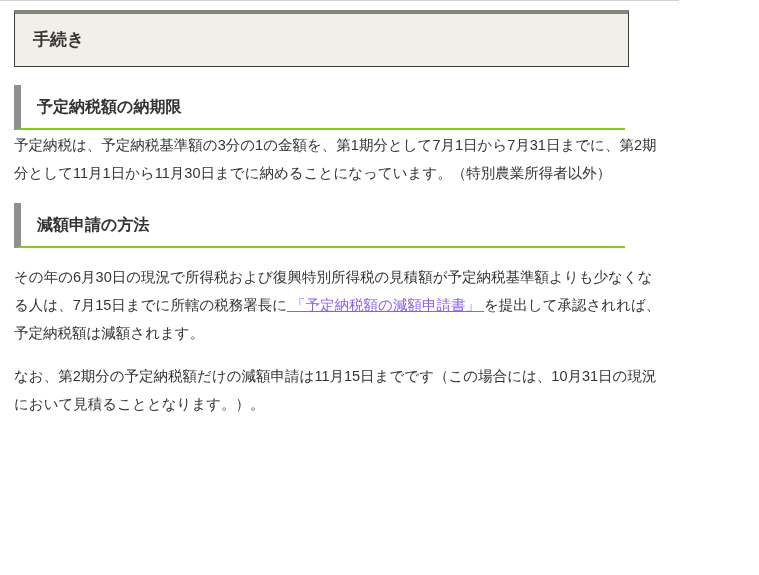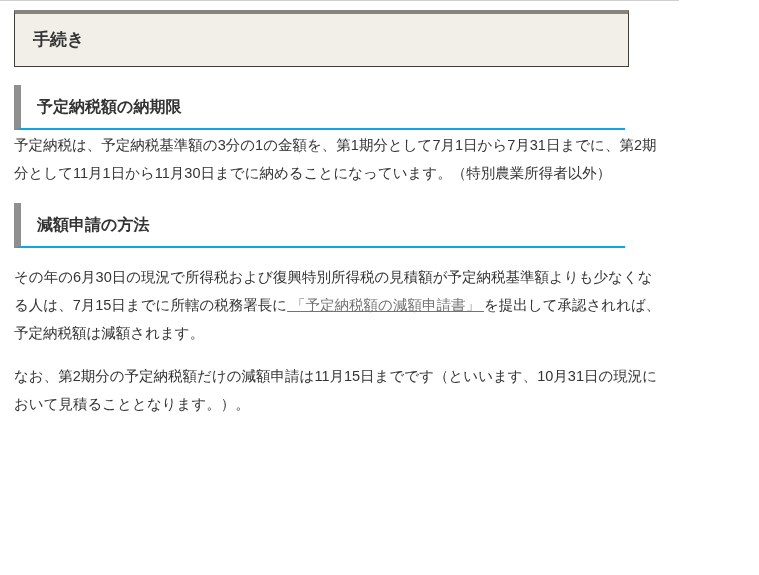--- a/index.html
+++ b/index.html
@@ -27,38 +27,38 @@
     border-top: 4px solid #87857a;
     padding: 16px 18px;
     font-size: 17px;
     font-weight: bold;
     line-height: 20px;
     color: #333333;
   }
   .section-heading {
     margin: 18px 54px 0 14px;
     border-left: 7px solid #8f8f8f;
-    border-bottom: 2px solid #0ea5e9;
+    border-bottom: 2px solid #84cc16;
     padding: 13px 0 12px 16px;
     font-size: 16px;
     font-weight: bold;
     line-height: 18px;
     color: #333333;
   }
   .section-heading.second { margin-top: 16px; }
   p.body-text {
     margin: 15px 14px 0 14px;
     font-size: 14.5px;
     line-height: 28px;
     color: #333333;
   }
   p.body-text.first { margin-top: 1px; }
   p.note { margin-top: 14px; }
   a.doc-link {
-    color: #737373;
+    color: #8b5cf6;
     text-decoration: underline;
     cursor: pointer;
   }
 </style>
 </head>
 <body>
 
 <div class="page">
 
   <div class="top-divider"></div>
@@ -78,17 +78,17 @@
 
   <h2 class="section-heading second">
     <span>減額申請の方法</span>
   </h2>
 
   <p class="body-text">
     <span>その年の6月30日の現況で所得税および復興特別所得税の見積額が予定納税基準額よりも少なくなる人は、7月15日までに所轄の税務署長に</span><a class="doc-link"> 「予定納税額の減額申請書」 </a><span>を提出して承認されれば、予定納税額は減額されます。</span>
   </p>
 
   <p class="body-text">
-    <span>なお、第2期分の予定納税額だけの減額申請は11月15日までです（といいます、10月31日の現況において見積ることとなります。）。</span>
+    <span>なお、第2期分の予定納税額だけの減額申請は11月15日までです（この場合には、10月31日の現況において見積ることとなります。）。</span>
   </p>
 
 
 </div>
 
 </body></html>

